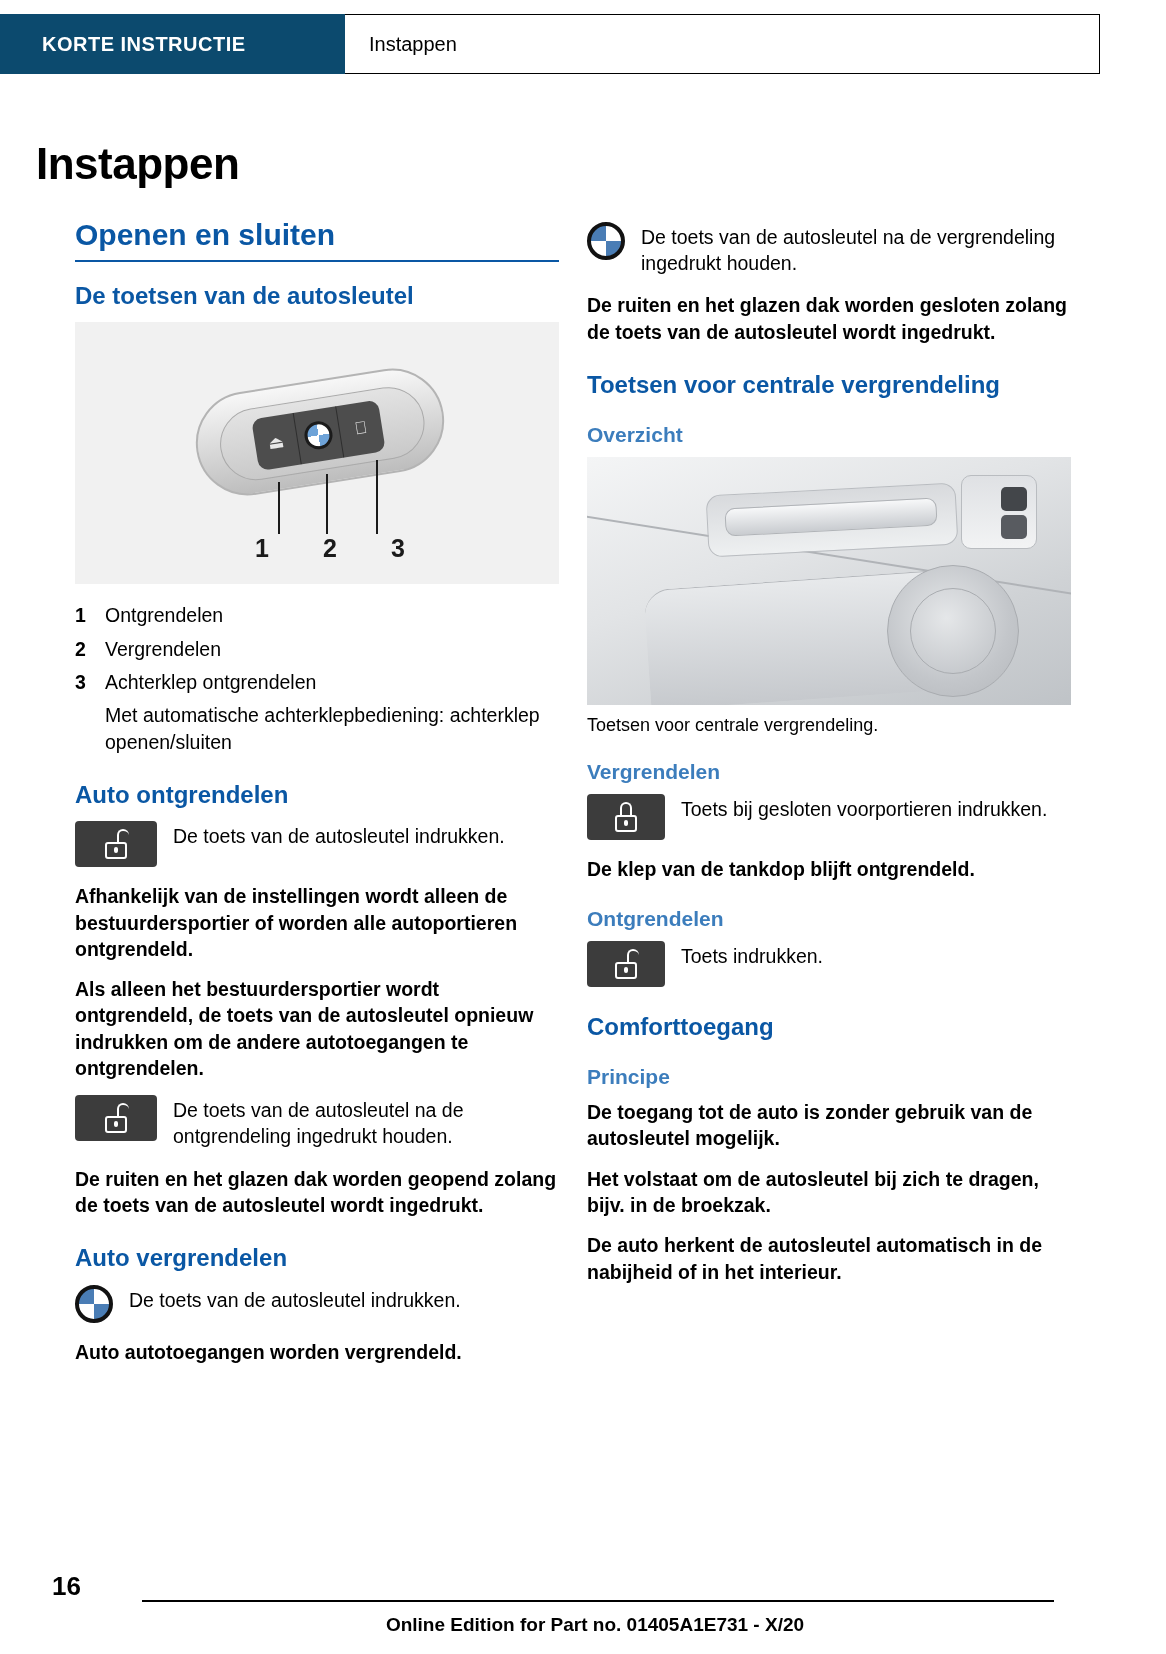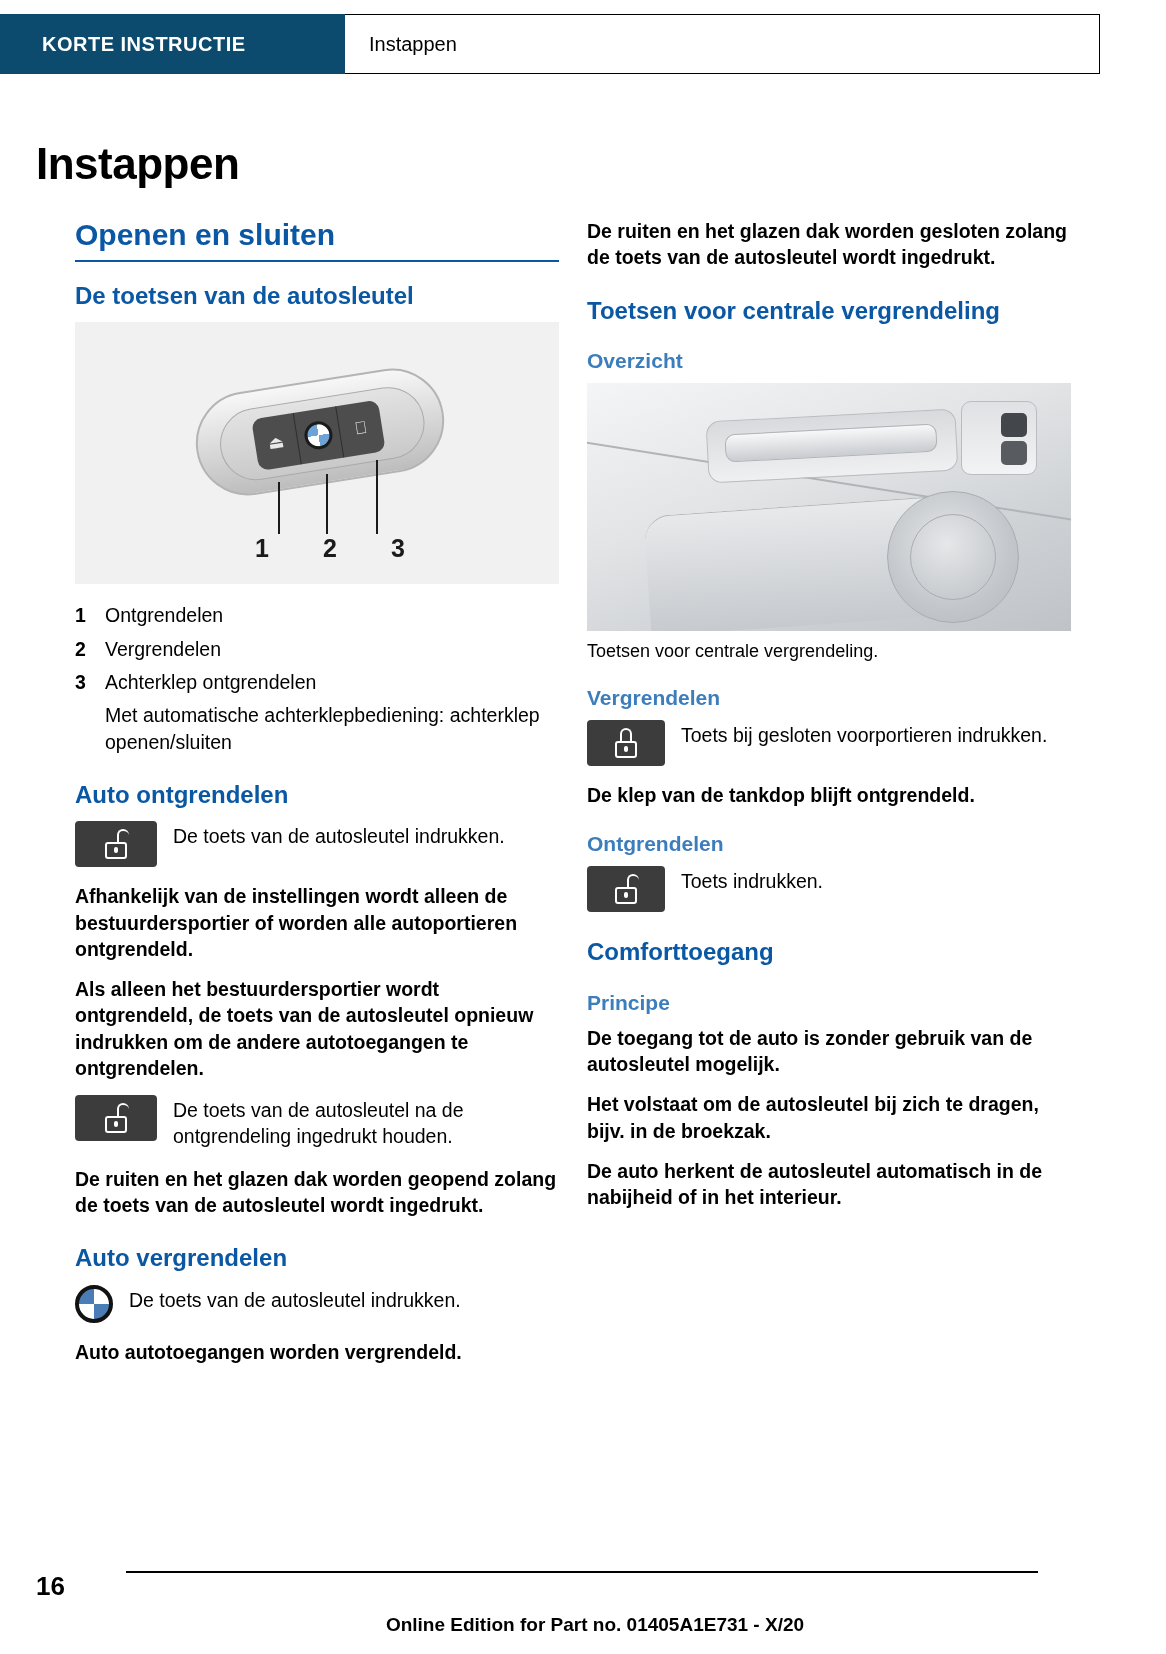--- a/index.html
+++ b/index.html
@@ -339,25 +339,25 @@
     position: absolute;
     left: 11px; bottom: 6px;
     width: 4px; height: 6px;
     background: #ffffff;
     border-radius: 2px;
   }
 
   
   .footer {
     position: absolute;
-    left: 36px;
+    left: 52px;
     bottom: 52px;
     width: 1002px;
     display: flex;
-    align-items: flex-start;
+    align-items: flex-end;
   }
   .page-num {
     font-size: 26px;
     font-weight: bold;
     width: 90px;
   }
   .footer-rule {
     flex: 1;
     height: 2px;
     background: #000000;
@@ -469,20 +469,24 @@
     <div class="icon-row">
       <div class="bmw-round"></div>
       <div class="icon-text">De toets van de autosleutel indrukken.</div>
     </div>
 
     <p class="body">Auto autotoegangen worden vergrendeld.</p>
   </div>
 
   <div class="col">
 
+    <div class="icon-row" style="margin-top:4px;">
+      <div class="bmw-round"></div>
+      <div class="icon-text">De toets van de autosleutel na de vergrendeling ingedrukt houden.</div>
+    </div>
 
     <p class="body">De ruiten en het glazen dak worden gesloten zolang de toets van de autosleutel wordt ingedrukt.</p>
 
     <h3 class="sub">Toetsen voor centrale vergrendeling</h3>
 
     <h4 class="subsub">Overzicht</h4>
 
     <div class="figure door">
       <div class="door-base"></div>
       <div class="door-diag"></div>

